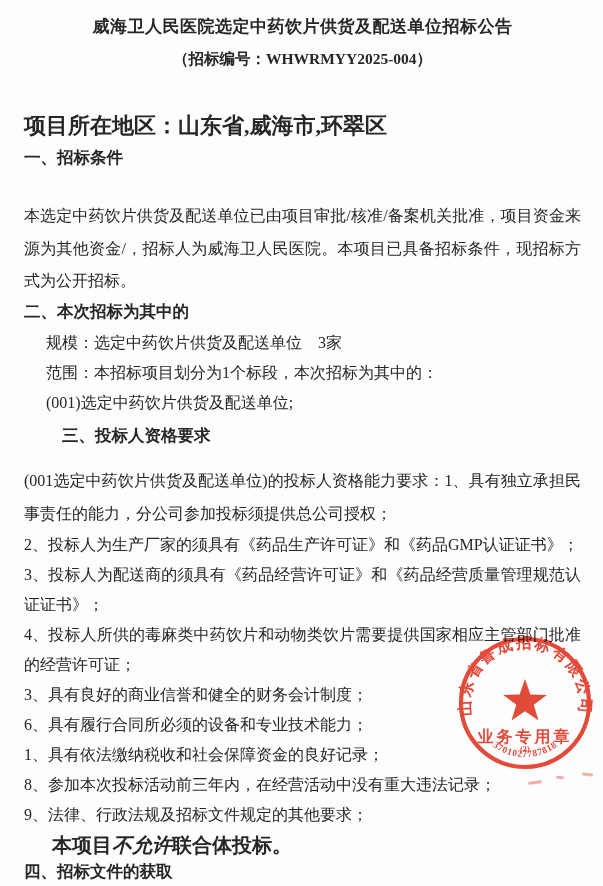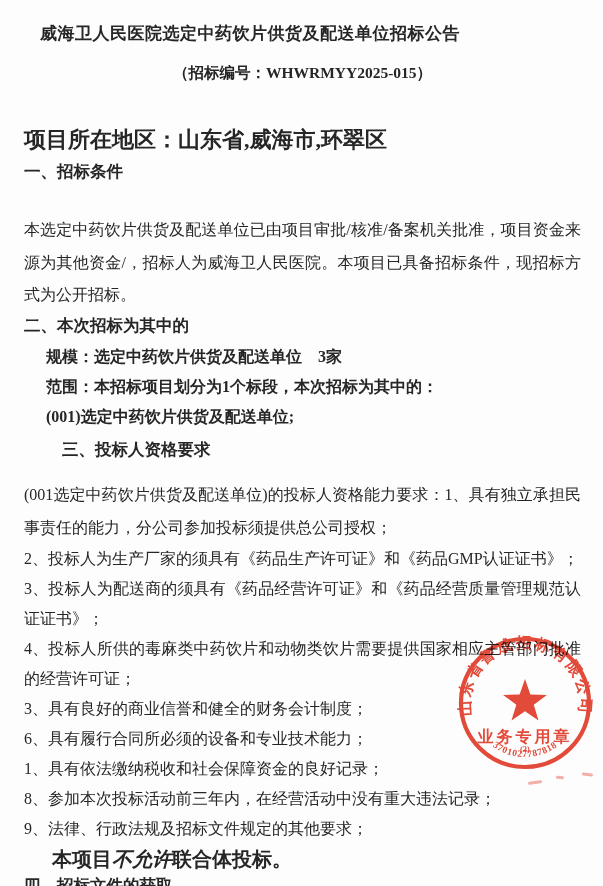--- a/index.html
+++ b/index.html
@@ -10,42 +10,42 @@
     font-family:"Liberation Serif","DejaVu Serif",serif;
     color:#262626;
     -webkit-font-smoothing:antialiased;
   }
   .doc{
     position:relative;
     padding:6px 22px 0 24px;
     width:557px;
   }
   .title{
-    margin:16px;
+    margin:9px;text-align:center;
     font-size:17px;font-weight:700;line-height:24px;
     letter-spacing:.5px;
   }
   .subtitle{
     margin:8px 0 0;text-align:center;
     font-size:15.5px;font-weight:600;line-height:22px;
   }
   .location{
     margin-top:45px;font-size:22px;line-height:22px;font-weight:600;
   }
   .sec-heading{
     margin:9px 0 0;font-size:16.5px;font-weight:700;line-height:24px;
   }
   .para{
     margin:30px 0 0;font-size:16px;line-height:32.5px;
     text-align:justify;font-weight:500;
   }
   .sec-heading.h2{margin-top:2px;}
   .indent-block{margin-top:4px;}
   .indent-line{
-    padding-left:22px;font-size:16px;line-height:30px;font-weight:700;
+    padding-left:22px;font-size:16px;line-height:30px;font-weight:400;
   }
   .sec-heading.h3{margin-top:6px;margin-left:38px;}
   .intro{
     margin:16px 0 0;font-size:16px;line-height:33px;
     text-align:justify;font-weight:500;
   }
   .req-item{
     font-size:16px;line-height:30px;text-align:justify;font-weight:500;
   }
   .jv-line{
@@ -65,21 +65,21 @@
   .speck.s1{left:528px;top:781px;width:14px;height:3px;transform:rotate(-8deg);}
   .speck.s2{left:556px;top:776px;width:8px;height:3px;transform:rotate(4deg);}
   .speck.s3{left:582px;top:773px;width:11px;height:3px;transform:rotate(6deg);}
 </style>
 </head>
 <body>
 
 <div class="doc">
 
   <h1 class="title">威海卫人民医院选定中药饮片供货及配送单位招标公告</h1>
-  <div class="subtitle">（招标编号：WHWRMYY2025-015）</div>
+  <div class="subtitle">（招标编号：WHWRMYY2025-004）</div>
 
   <div class="location">项目所在地区：山东省,威海市,环翠区</div>
 
   <h2 class="sec-heading h1">一、招标条件</h2>
   <p class="para">本选定中药饮片供货及配送单位已由项目审批/核准/备案机关批准，项目资金来源为其他资金/，招标人为威海卫人民医院。本项目已具备招标条件，现招标方式为公开招标。</p>
 
   <h2 class="sec-heading h2">二、本次招标为其中的</h2>
   <div class="indent-block">
     <div class="indent-line">规模：选定中药饮片供货及配送单位　3家</div>
     <div class="indent-line">范围：本招标项目划分为1个标段，本次招标为其中的：</div>

